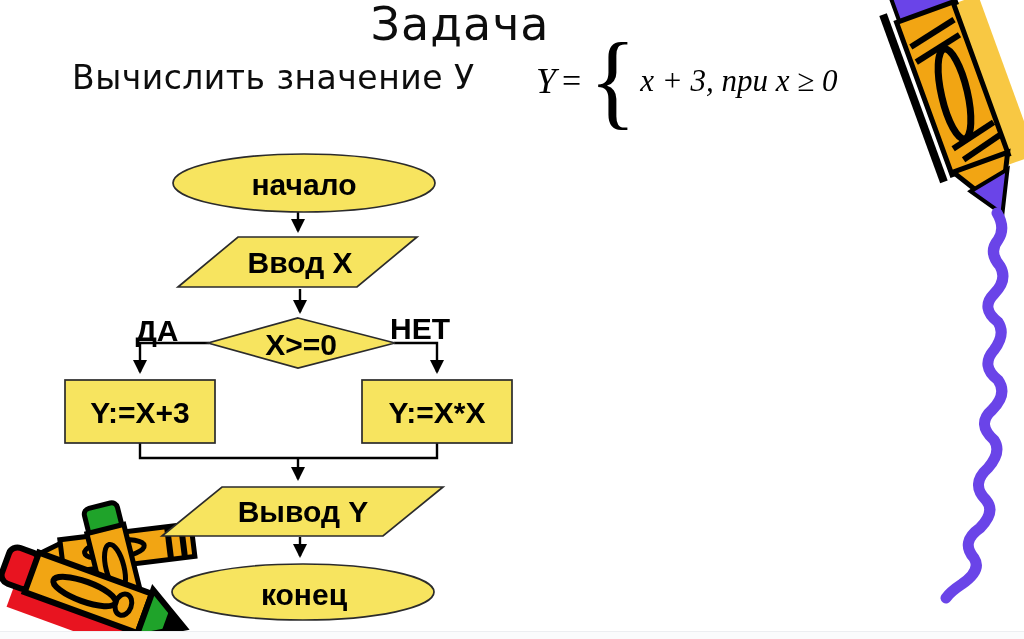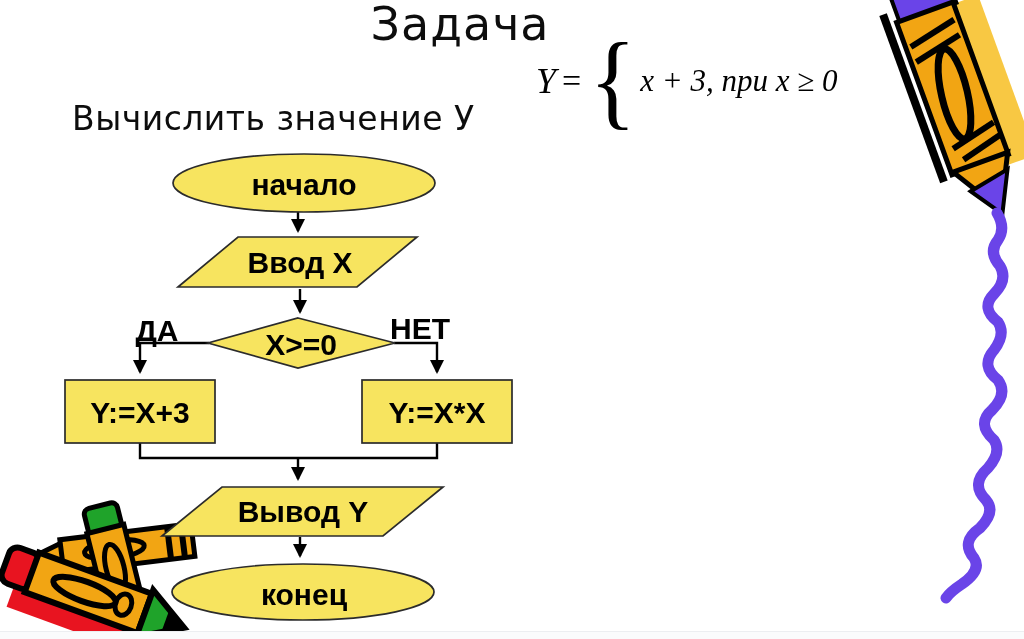--- a/index.html
+++ b/index.html
@@ -8,21 +8,21 @@
     background:#ffffff; font-family:"Liberation Sans", sans-serif;
   }
   .slide-title {
     position:absolute; left:0; top:-4px; width:920px; text-align:center;
     font-family:"DejaVu Sans", sans-serif; font-weight:500;
     font-size:46px; line-height:56px; color:#0d0d0d; letter-spacing:1px;
   }
   .slide-subtitle {
     position:absolute; left:72px; top:58px;
     font-family:"DejaVu Sans", sans-serif; font-weight:500;
-    font-size:33px; color:#0d0d0d; letter-spacing:0.5px;margin-top:41px;
+    font-size:33px; color:#0d0d0d; letter-spacing:0.5px;
   }
   .formula {
     position:absolute; left:536px; top:34px; display:flex; align-items:center;
     font-family:"Liberation Serif", serif; color:#000;
   }
   .f-lhs { font-size:36px; display:flex; align-items:center; }
   .f-y { font-style:italic; }
   .f-eq { margin:0 8px 0 6px; font-size:34px; }
   .f-brace {
     font-size:98px; line-height:0.95; font-weight:400;

